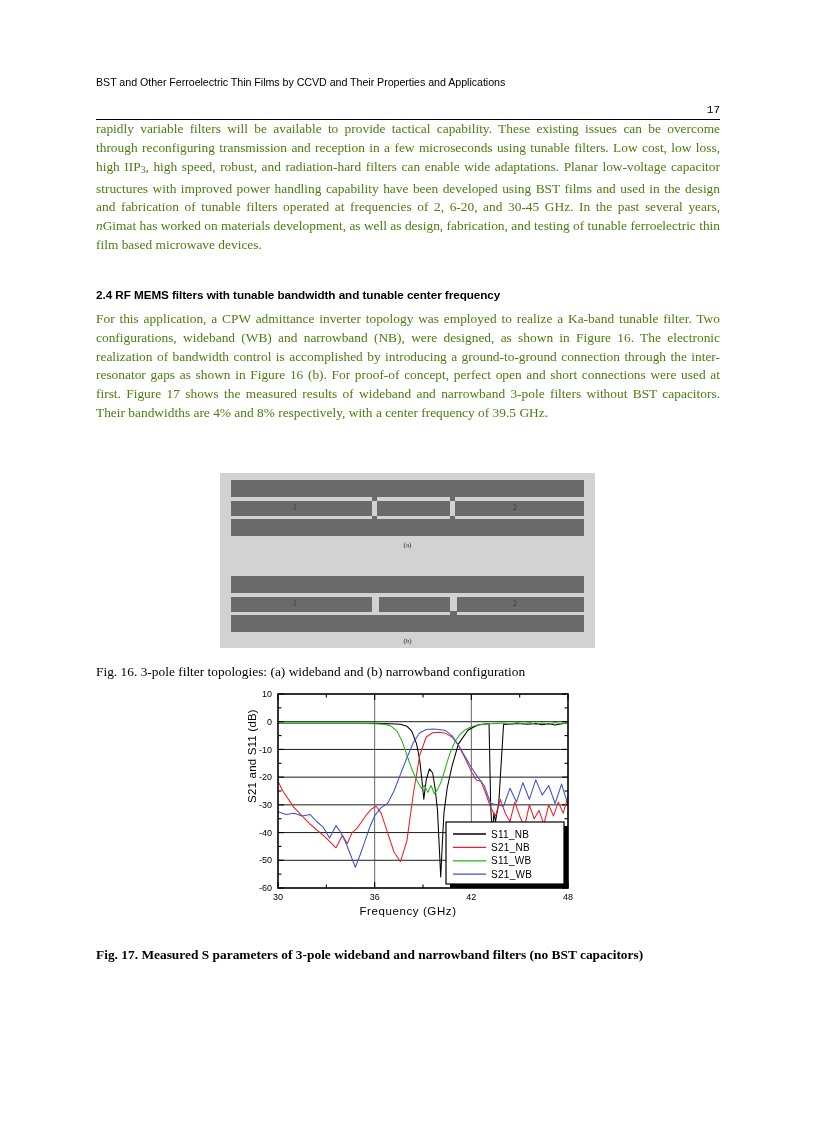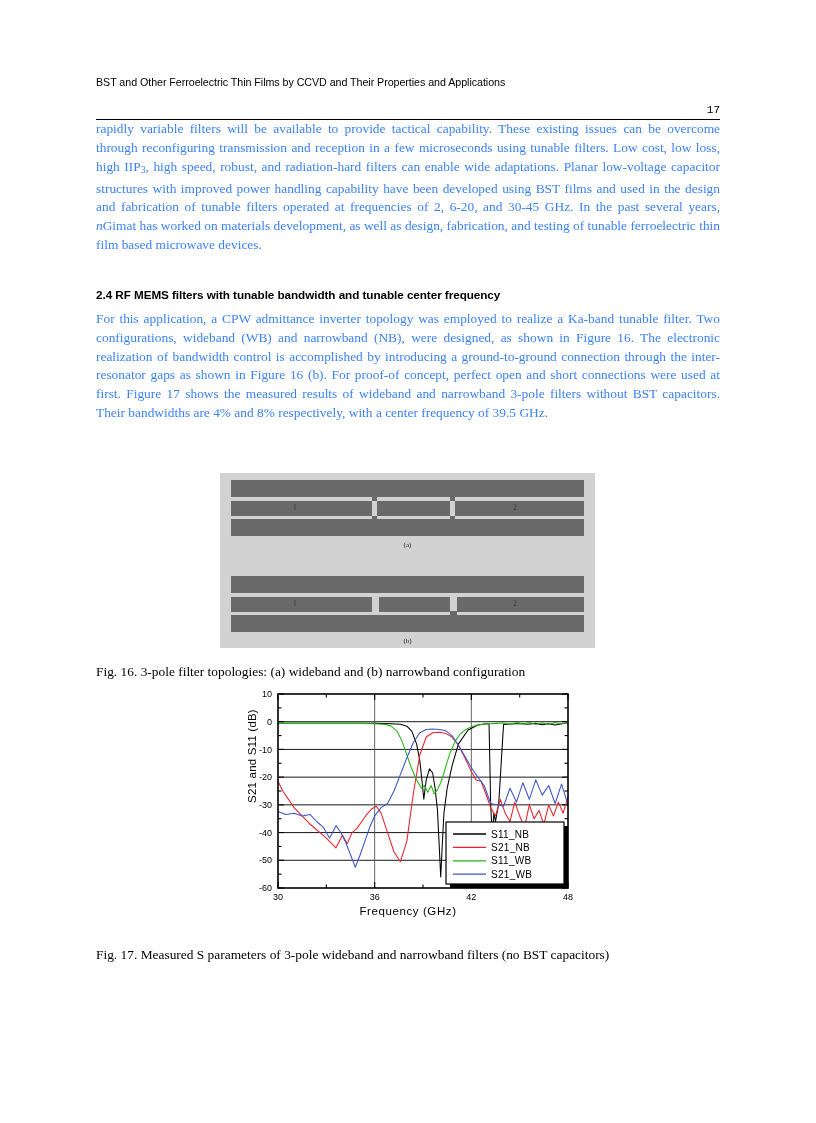--- a/index.html
+++ b/index.html
@@ -49,21 +49,21 @@
   
   .body-text {
     position: absolute;
     left: 96px;
     width: 624px;
     font-family: "Liberation Serif", serif;
     font-size: 13.4px;
     line-height: 18.75px;
     text-align: justify;
     text-justify: inter-word;
-    color: #3b82f6;
+    color: #4d7c0f;
   }
   #para1 { top: 120px; }
   #section-heading {
     position: absolute;
     left: 96px;
     top: 288px;
     width: 624px;
     font-family: "Liberation Sans", sans-serif;
     font-weight: bold;
     font-size: 11.7px;
@@ -138,21 +138,21 @@
   .caption {
     position: absolute;
     left: 96px;
     width: 624px;
     font-family: "Liberation Serif", serif;
     font-size: 13.4px;
     line-height: 18.75px;
     text-align: left;
   }
   #cap16 { top: 663px; }
-  #cap17 { top: 946px; }
+  #cap17 { top: 946px; font-weight: bold; }
 
   
   .fig17 {
     position: absolute;
     left: 228px;
     top: 688px;
     width: 360px;
     height: 245px;
   }
   .chart-ylabel {

